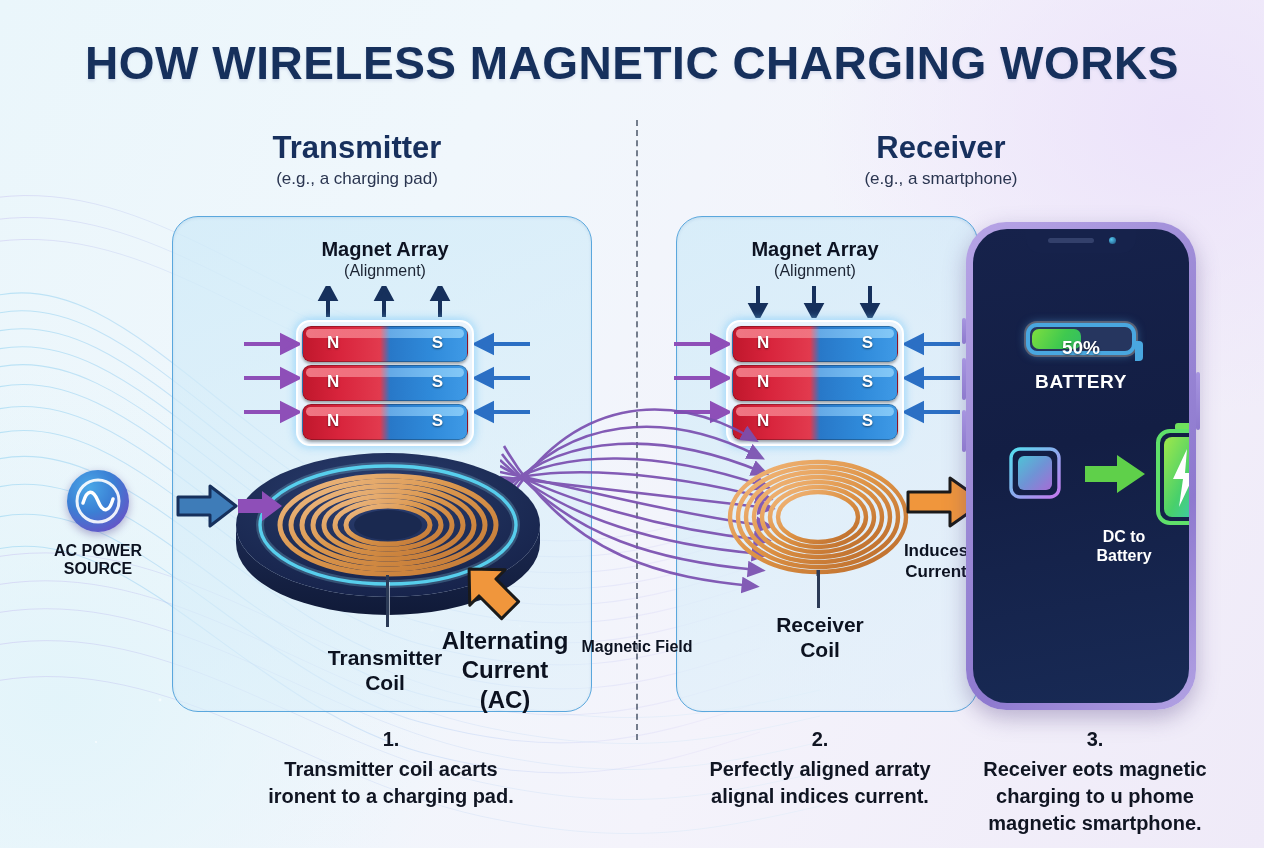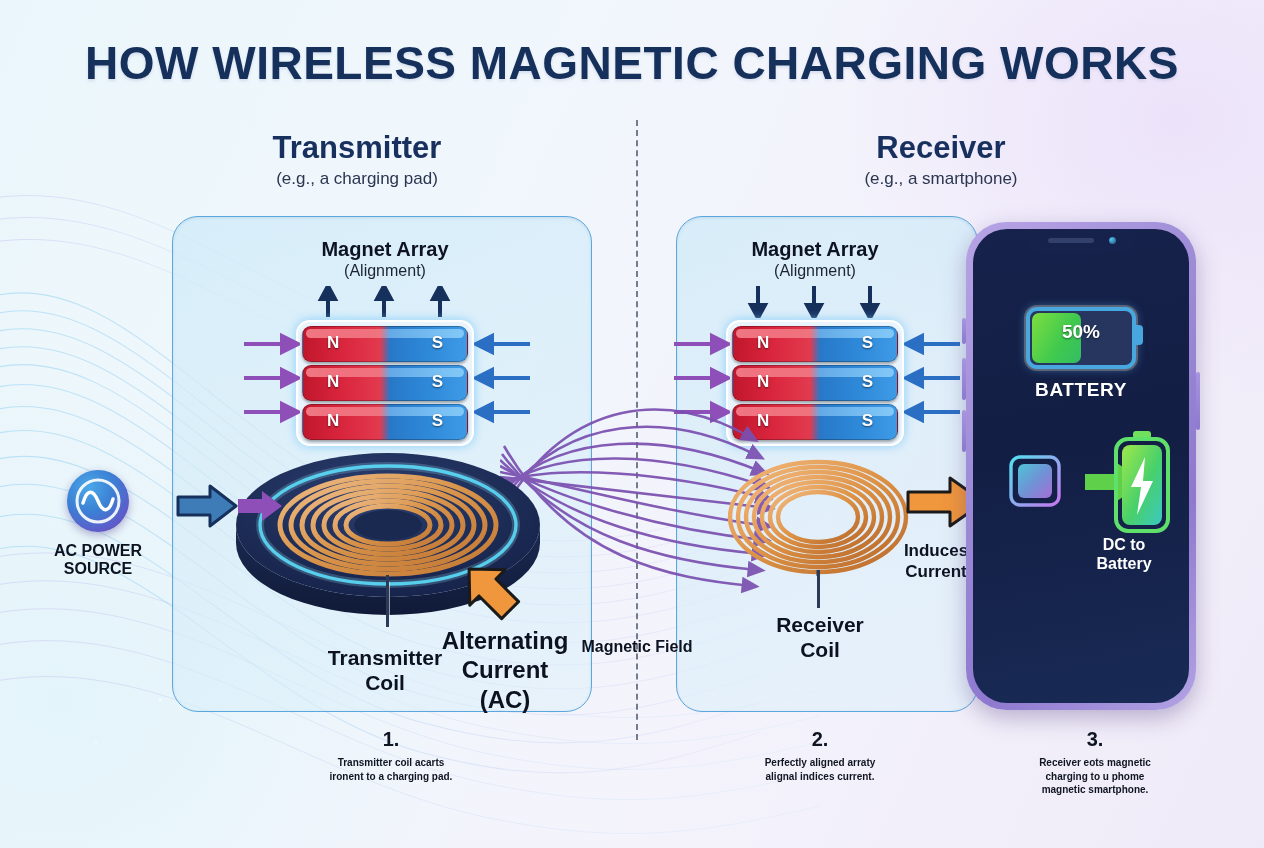--- a/index.html
+++ b/index.html
@@ -115,39 +115,39 @@
     background:#16224b;border-radius:0 0 14px 14px;
   }
   #notch .spk{position:absolute;left:22px;top:9px;width:46px;height:5px;border-radius:3px;background:#33406b;}
   #notch .cam{position:absolute;right:20px;top:8px;width:7px;height:7px;border-radius:50%;
       background:radial-gradient(circle at 35% 35%,#54c8f0,#1b4c7a);}
   .sideBtn{position:absolute;background:linear-gradient(180deg,#a795e0,#8d79cd);border-radius:3px;}
 
   
   #batWrap{position:absolute;left:0;top:78px;width:100%;text-align:center;}
   #batShell{
-    position:relative;width:110px;height:62px;margin:0 auto;border-radius:11px;
+    position:relative;width:110px;height:32px;margin:16px auto;border-radius:11px;
     border:4px solid #49a7e0;box-sizing:border-box;background:#26365f;
     box-shadow:0 0 10px rgba(90,180,240,.55), 0 0 0 2px rgba(230,170,120,.35);
   }
   #batShell::after{content:"";position:absolute;right:-11px;top:14px;width:8px;height:20px;
     border-radius:0 4px 4px 0;background:#49a7e0;}
   #batFill{position:absolute;left:2px;top:2px;bottom:2px;border-radius:7px;
     background:linear-gradient(120deg,#7ede3f,#3fc94f 60%,#33bd63);}
   #batPct{position:absolute;inset:0;line-height:42px;font-size:19px;font-weight:bold;color:#fff;
     text-shadow:0 1px 2px rgba(0,0,0,.5);}
   #batCap{margin-top:10px;font-size:19px;font-weight:bold;color:#fff;letter-spacing:.6px;}
 
   
-  #chipRow{position:absolute;left:0;top:204px;width:100%;height:200px;}
+  #chipRow{position:absolute;left:0;top:196px;width:100%;height:200px;padding-left:42px;}
   .phoneTxt{position:absolute;color:#fff;font-weight:bold;text-align:center;}
 
   .stepWrap{position:absolute;text-align:center;}
   .stepNum{font-size:20px;font-weight:bold;color:#101522;}
-  .stepTxt{font-size:10px;font-weight:bold;color:#101522;line-height:1.35;margin-top:5px;}
+  .stepTxt{font-size:20px;font-weight:bold;color:#101522;line-height:1.35;margin-top:5px;}
   #step1{left:241px;top:728px;width:300px;}
   #step2{left:680px;top:728px;width:280px;}
   #step3{left:970px;top:728px;width:250px;}
 </style>
 </head>
 <body>
 
 <div id="stage">
 
   <svg class="bgwaves" viewBox="0 0 1264 848" preserveAspectRatio="none">

